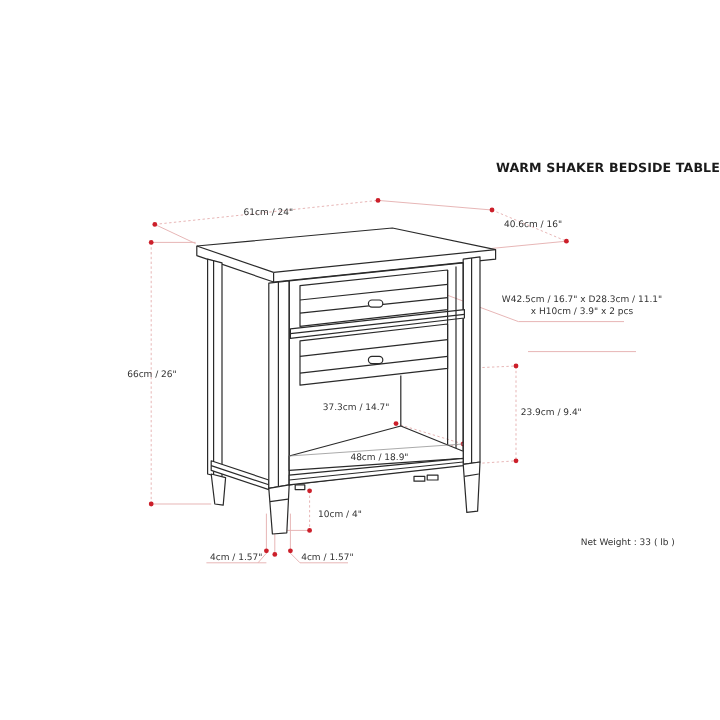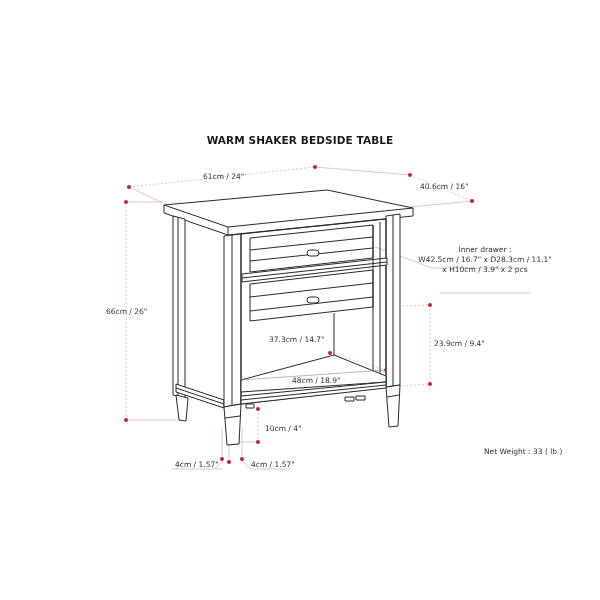--- a/index.html
+++ b/index.html
@@ -1,18 +1,18 @@
 <!DOCTYPE html>
 <html><head>
 <meta charset="utf-8">
 <style>
   html, body { margin: 0; padding: 0; background: #ffffff; }
   body { width: 600px; height: 600px; position: relative; overflow: hidden; font-family: "DejaVu Sans", sans-serif; }
   .canvas { position: absolute; left: 0; top: 0; width: 600px; height: 600px; }
-  .title { position: absolute; left: 0; width: 600px; top: 134px; text-align: center; font-family: "DejaVu Sans", sans-serif; font-weight: bold; font-size: 10.5px; color: #1a1a1a; letter-spacing: 0.1px; }
+  .title { position: absolute; left: 0; width: 600px; top: 134px; text-align: right; font-family: "DejaVu Sans", sans-serif; font-weight: bold; font-size: 10.5px; color: #1a1a1a; letter-spacing: 0.1px; }
   .lbl { position: absolute; font-size: 7.5px; color: #333; white-space: nowrap; font-family: "DejaVu Sans", sans-serif; }
   .lbl.center { text-align: center; }
 </style>
 </head>
 <body>
 
 <div class="canvas">
   <svg width="600" height="600" viewBox="0 0 600 600">
 
     <g stroke="#e6b3b3" stroke-width="0.8" fill="none">
@@ -132,21 +132,20 @@
   </svg>
 </div>
 
 <div class="title">WARM SHAKER BEDSIDE TABLE</div>
 
 <div class="lbl" style="left:203px; top:172px;">61cm / 24"</div>
 <div class="lbl" style="left:420px; top:182px;">40.6cm / 16"</div>
 <div class="lbl" style="left:106px; top:307px;">66cm / 26"</div>
 
 <div class="lbl center" style="left:410px; top:245px; width:150px; line-height:10px;">
-  <div>Inner drawer :</div>
   <div>W42.5cm / 16.7" x D28.3cm / 11.1"</div>
   <div>x H10cm / 3.9" x 2 pcs</div>
 </div>
 
 <div class="lbl" style="left:269px; top:335px;">37.3cm / 14.7"</div>
 <div class="lbl" style="left:434px; top:339px;">23.9cm / 9.4"</div>
 <div class="lbl" style="left:292px; top:376px;">48cm / 18.9"</div>
 <div class="lbl" style="left:265px; top:424px;">10cm / 4"</div>
 <div class="lbl" style="left:175px; top:460px;">4cm / 1.57"</div>
 <div class="lbl" style="left:251px; top:460px;">4cm / 1.57"</div>

